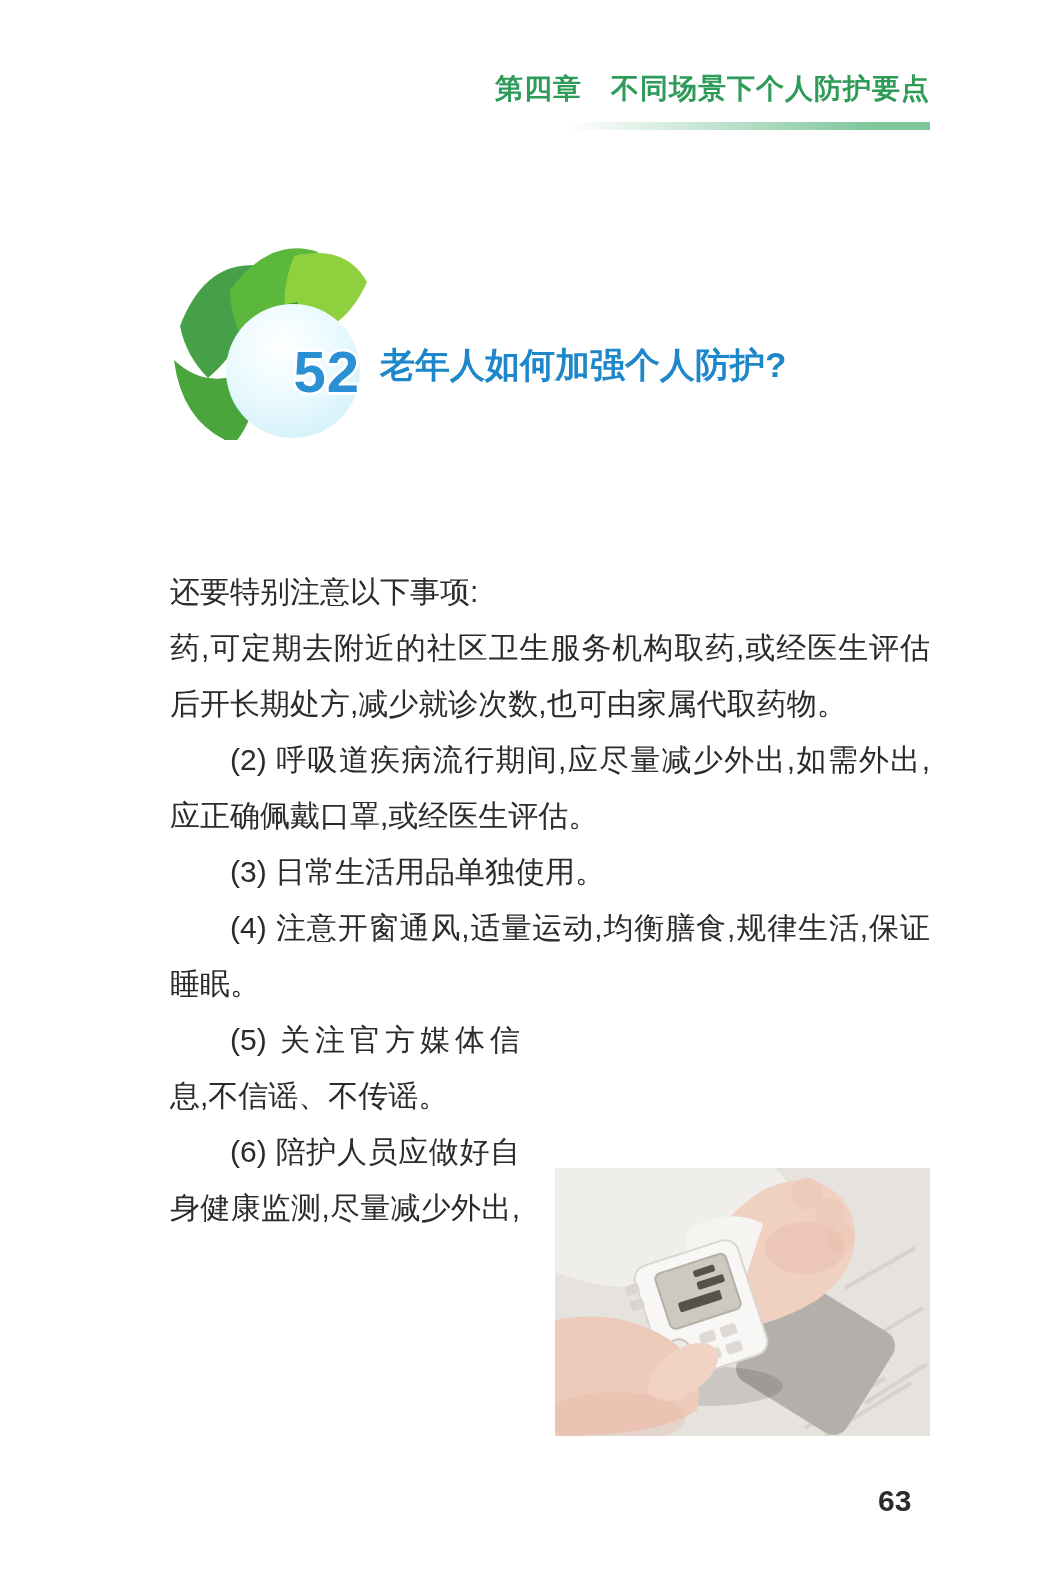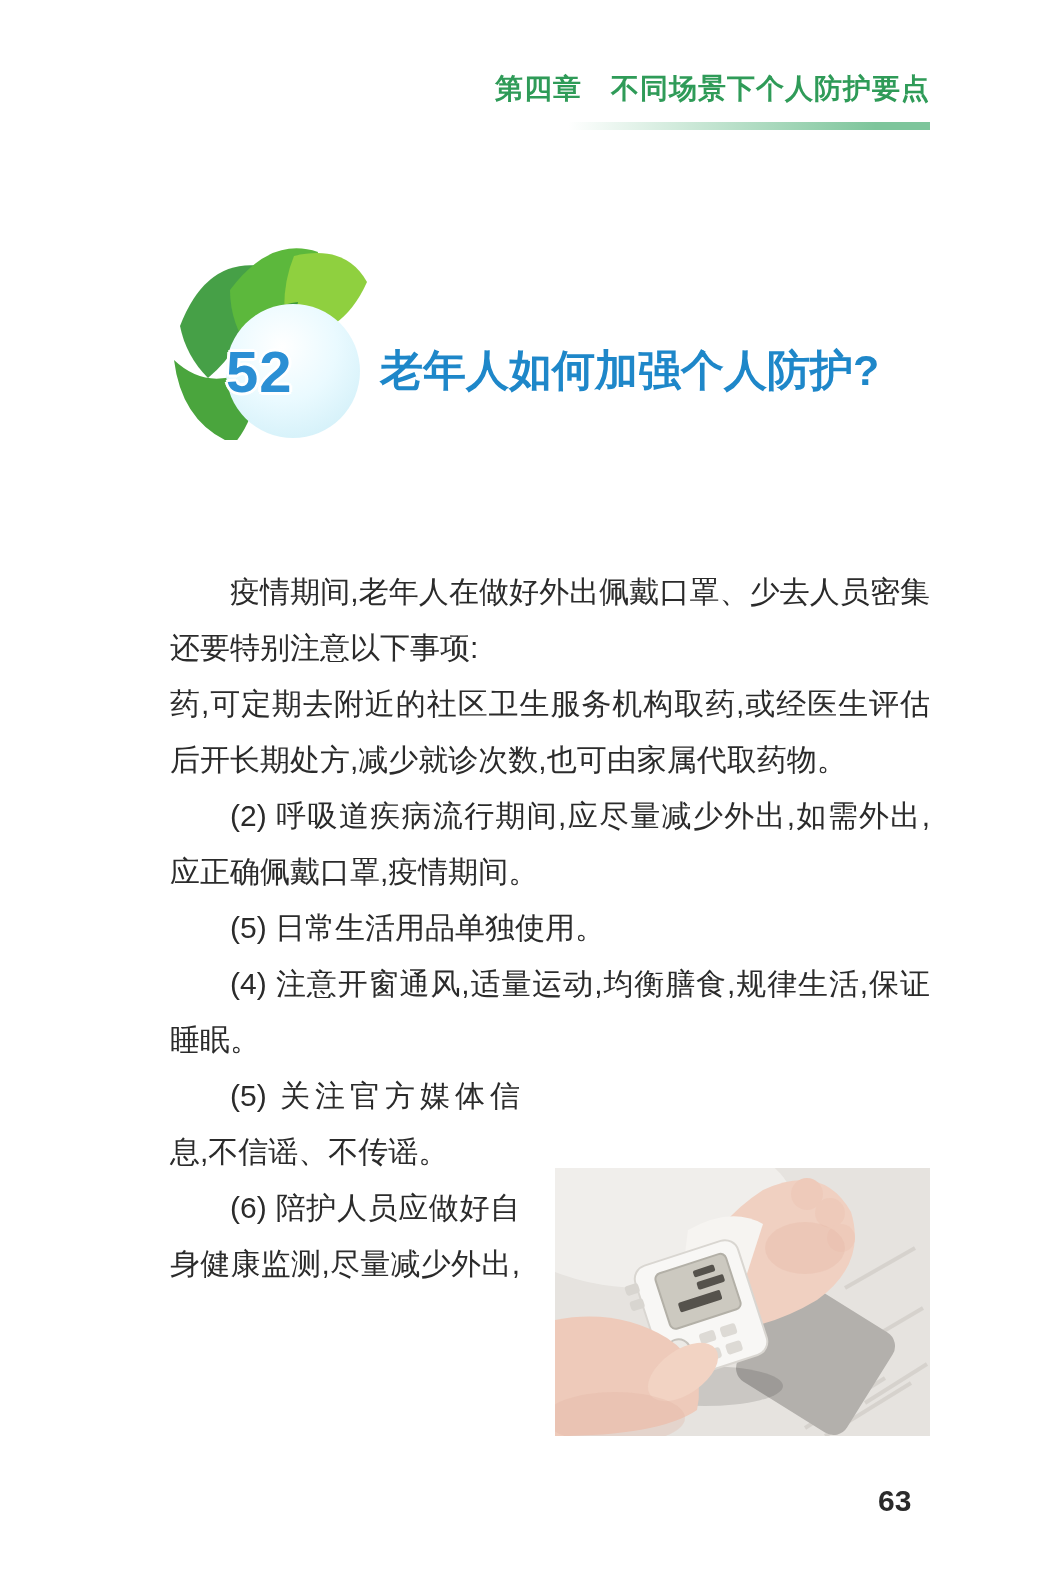--- a/index.html
+++ b/index.html
@@ -16,31 +16,31 @@
   .chapter-underline {
     position:absolute; top:122px; left:568px; width:362px; height:8px;
     background:linear-gradient(to right, rgba(127,197,154,0), #7dc59b 85%);
   }
   
   .logo { position:absolute; left:166px; top:228px; width:205px; height:212px; }
   .logo svg { display:block; }
   .badge-circle {
     position:absolute; left:60px; top:76px; width:134px; height:134px; border-radius:50%;
     background:radial-gradient(circle at 42% 32%, #ffffff 0%, #eafaff 45%, #c9ecf6 100%);
-    display:flex; align-items:center; justify-content:flex-start;
+    display:flex; align-items:center; justify-content:flex-end;
   }
   .badge-number {
     font-size:58px; font-weight:bold; color:#2b8fd4; letter-spacing:1px;
     text-shadow:-3px 0 0 #fff, 3px 0 0 #fff, 0 -3px 0 #fff, 0 3px 0 #fff,
                 -2px -2px 0 #fff, 2px 2px 0 #fff, -2px 2px 0 #fff, 2px -2px 0 #fff;
   }
   
   .section-title {
     position:absolute; left:380px; top:342px;
-    font-size:43px; font-weight:bold; color:#1e87c9; white-space:nowrap;
+    font-size:35px; font-weight:bold; color:#1e87c9; white-space:nowrap;
   }
   
   .body-text {
     position:absolute; left:170px; top:564px; width:760px;
     font-size:30px; color:#2b2b2b; line-height:56px;
   }
   .line { text-align:justify; text-align-last:justify; white-space:nowrap; height:56px; }
   .line.final { text-align-last:left; }
   .line.indent { text-indent:60px; }
   .line.narrow { width:350px; }
@@ -69,30 +69,29 @@
       <path d="M74,116 Q94,78 132,74 Q122,132 90,152 Q76,136 74,116 Z" fill="#2f8f3c" opacity="0.85"></path>
     </svg>
     <div class="badge-circle">
       <span class="badge-number">52</span>
     </div>
   </div>
 
   <div class="section-title">老年人如何加强个人防护?</div>
 
   <div class="body-text">
-    <div class="line indent">疫情期间,老年人在做好外出佩戴口罩、少去人员密集</div>
     <div class="line final">还要特别注意以下事项:</div>
 
     <div class="line">药,可定期去附近的社区卫生服务机构取药,或经医生评估</div>
     <div class="line final">后开长期处方,减少就诊次数,也可由家属代取药物。</div>
 
     <div class="line indent">(2) 呼吸道疾病流行期间,应尽量减少外出,如需外出,</div>
-    <div class="line final">应正确佩戴口罩,疫情期间。</div>
+    <div class="line final">应正确佩戴口罩,或经医生评估。</div>
 
-    <div class="line indent final">(5) 日常生活用品单独使用。</div>
+    <div class="line indent final">(3) 日常生活用品单独使用。</div>
 
     <div class="line indent">(4) 注意开窗通风,适量运动,均衡膳食,规律生活,保证</div>
     <div class="line final">睡眠。</div>
 
     <div class="line indent narrow">(5) 关注官方媒体信</div>
     <div class="line final narrow">息,不信谣、不传谣。</div>
 
     <div class="line indent narrow">(6) 陪护人员应做好自</div>
     <div class="line narrow">身健康监测,尽量减少外出,</div>
   </div>

